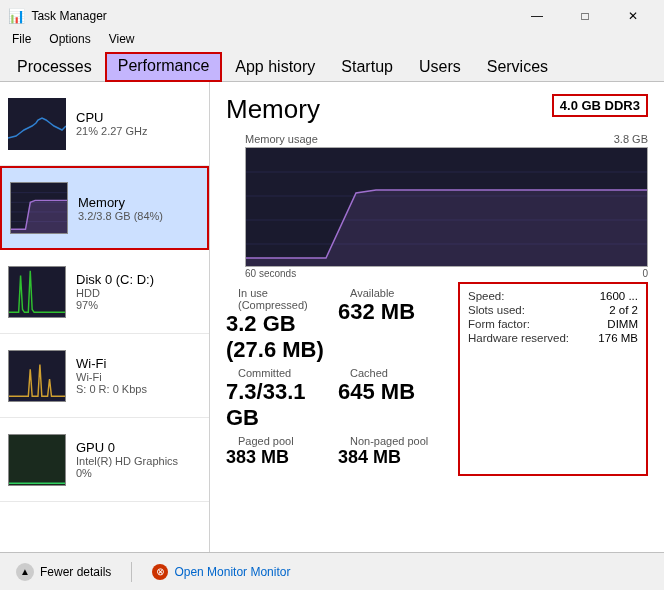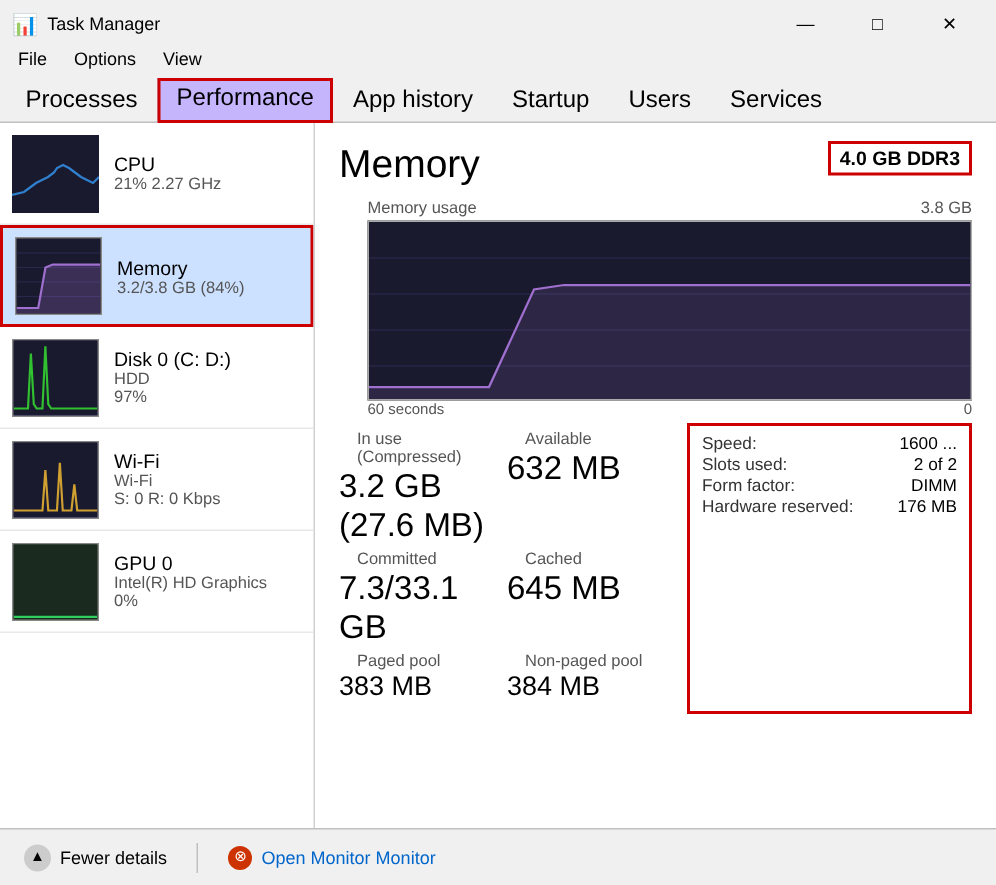--- a/index.html
+++ b/index.html
@@ -61,21 +61,21 @@
       width: 210px;
       border-right: 1px solid #d0d0d0;
       overflow-y: auto;
       background: white;
     }
     .sidebar-item {
       display: flex;
       align-items: center;
       padding: 6px 8px;
       cursor: pointer;
-      height: 68px;
+      height: 84px;
       border-bottom: 1px solid #e8e8e8;
     }
     .sidebar-item.active { background: #cce0ff; border: 2px solid #cc0000; }
     .sidebar-thumb {
       width: 58px;
       height: 52px;
       margin-right: 10px;
       flex-shrink: 0;
       display: flex;
       align-items: center;
@@ -133,21 +133,21 @@
     .comp-in-use { background: #7070d0; height: 100%; }
 
     .stats-grid {
       display: grid;
       grid-template-columns: 1fr 1fr;
       gap: 4px 12px;
       margin-bottom: 8px;
     }
     .stat-item { }
     .stat-sublabel { font-size: 11px; color: #555; margin-left: 12px; }
-    .stat-value { font-size: 22px; font-weight: 400; }
+    .stat-value { font-size: 22px; font-weight: 700; }
 
     .right-info-box {
       border: 2px solid #cc0000;
       padding: 6px 8px;
       float: right;
       margin-left: 10px;
       margin-top: -5px;
       font-size: 11.5px;
       min-width: 190px;
     }

